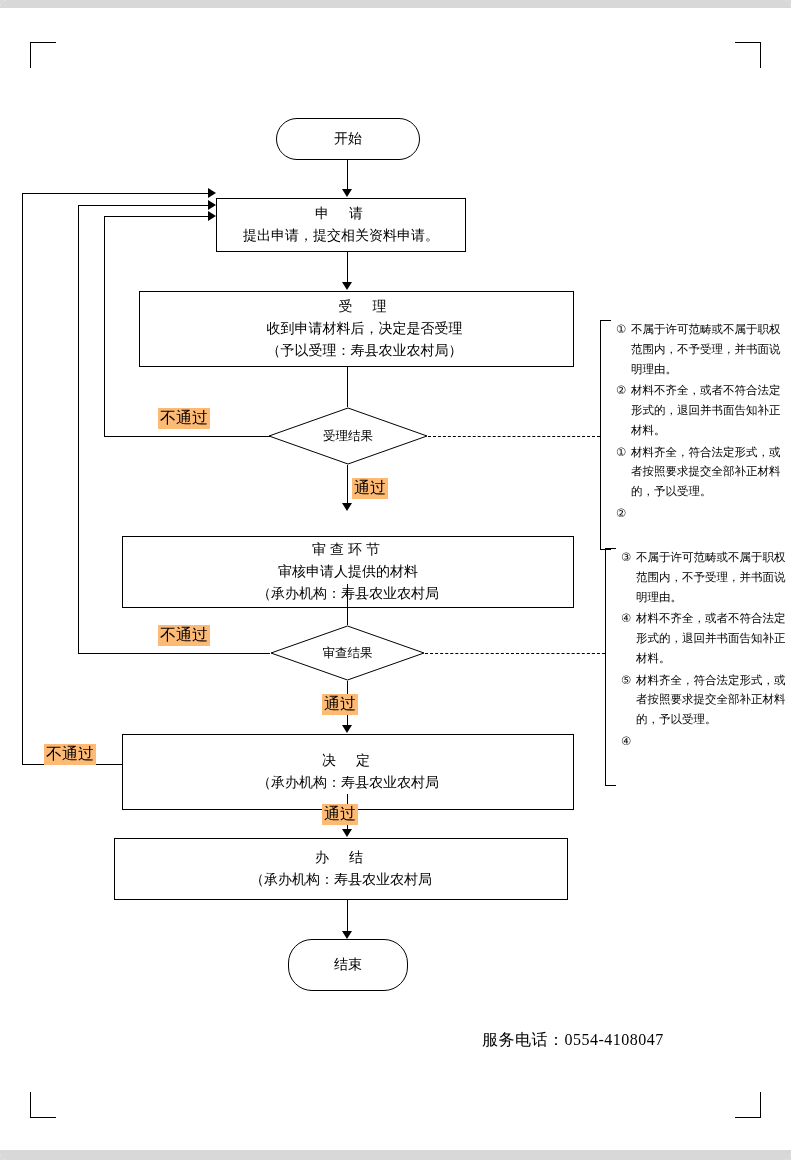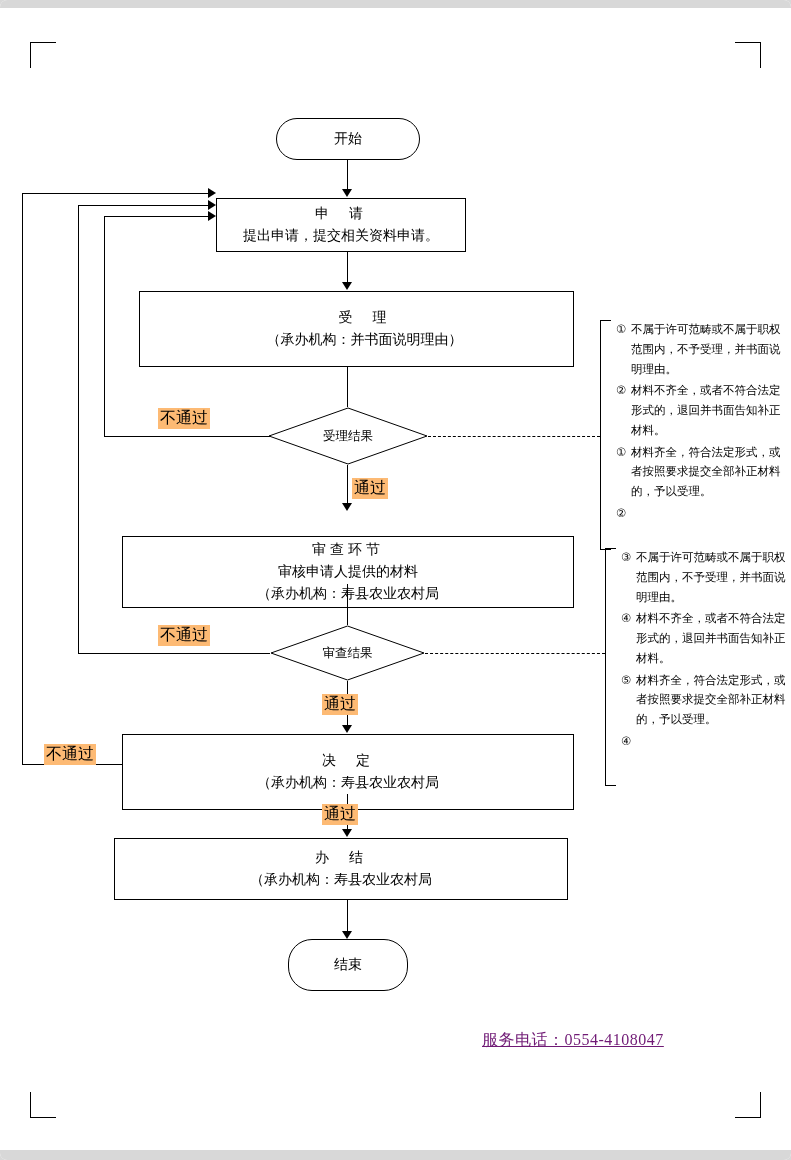--- a/index.html
+++ b/index.html
@@ -166,24 +166,23 @@
     flex: none;
   }
   .note .txt {
     flex: 1;
   }
 
   .footer {
     position: absolute;
     font-family: "Liberation Serif", serif;
     font-size: 16px;
-    color: #701a75;
+    color: #000000;
     letter-spacing: 0.5px;
     white-space: nowrap;
-    text-decoration: underline;
   }
 </style>
 </head>
 <body>
 
 <div id="page">
 
   <div class="page-edge-top"></div>
   <div class="page-edge-bottom"></div>
 
@@ -208,21 +207,22 @@
     <span class="line">开始</span>
   </div>
 
   <div class="node" style="left:216px; top:198px; width:250px; height:54px;">
     <span class="line title">申  请</span>
     <span class="line">提出申请，提交相关资料申请。</span>
   </div>
 
   <div class="node" style="left:139px; top:291px; width:435px; height:76px;padding-left:16px;">
     <span class="line title">受  理</span>
-    <span class="line">（承办机构：并书面说明理由）</span>
+    <span class="line">收到申请材料后，决定是否受理</span>
+    <span class="line">（予以受理：寿县农业农村局）</span>
   </div>
 
   <div class="diamond" style="left:268px; top:407px; width:160px; height:58px;">
     <svg width="160" height="58" viewBox="0 0 160 58">
       <polygon points="80,1 159,29 80,57 1,29" fill="#ffffff" stroke="#000000" stroke-width="1"></polygon>
     </svg>
     <div class="dlabel">受理结果</div>
   </div>
 
   <div class="node" style="left:122px; top:536px; width:452px; height:72px;">

